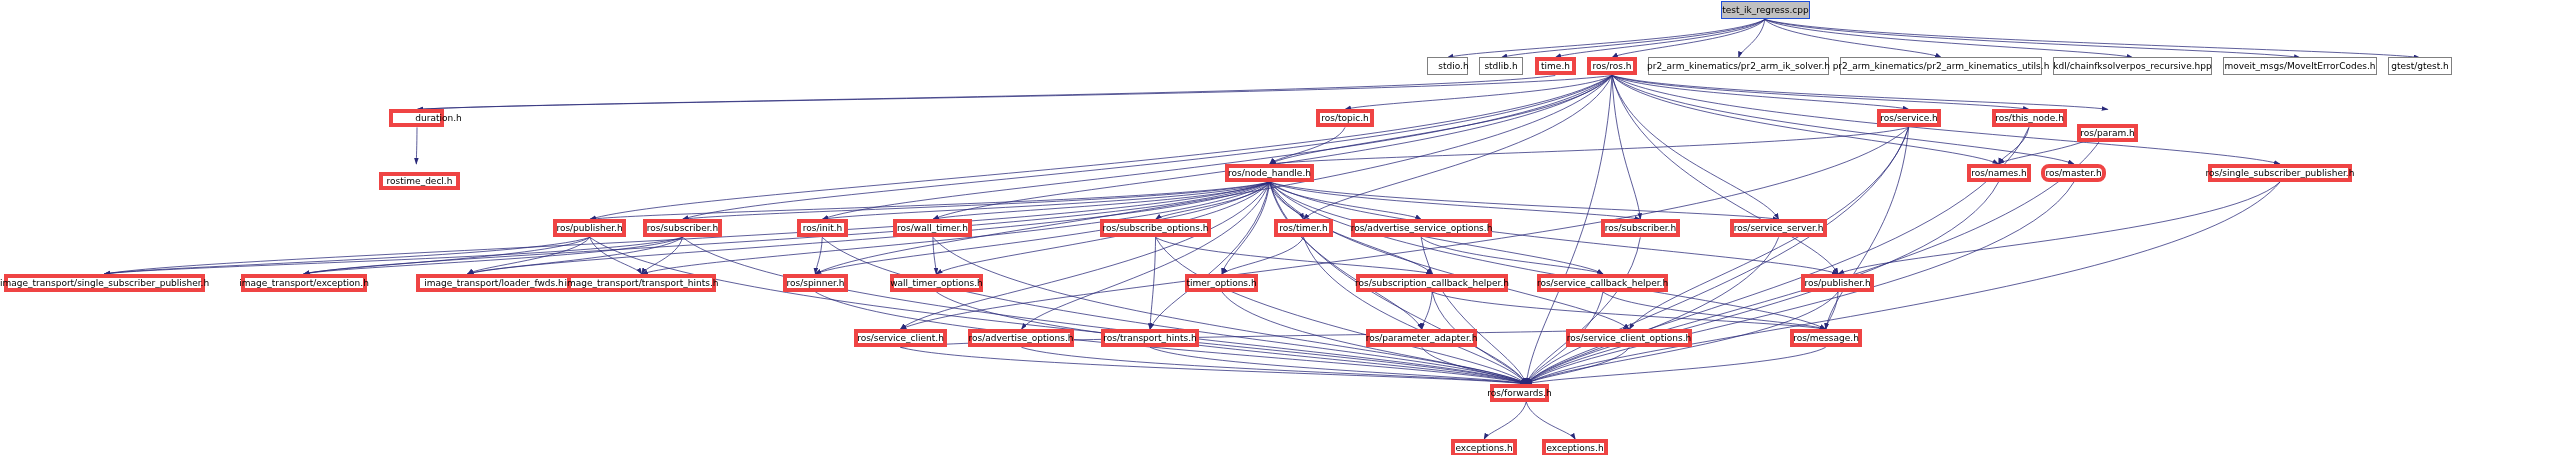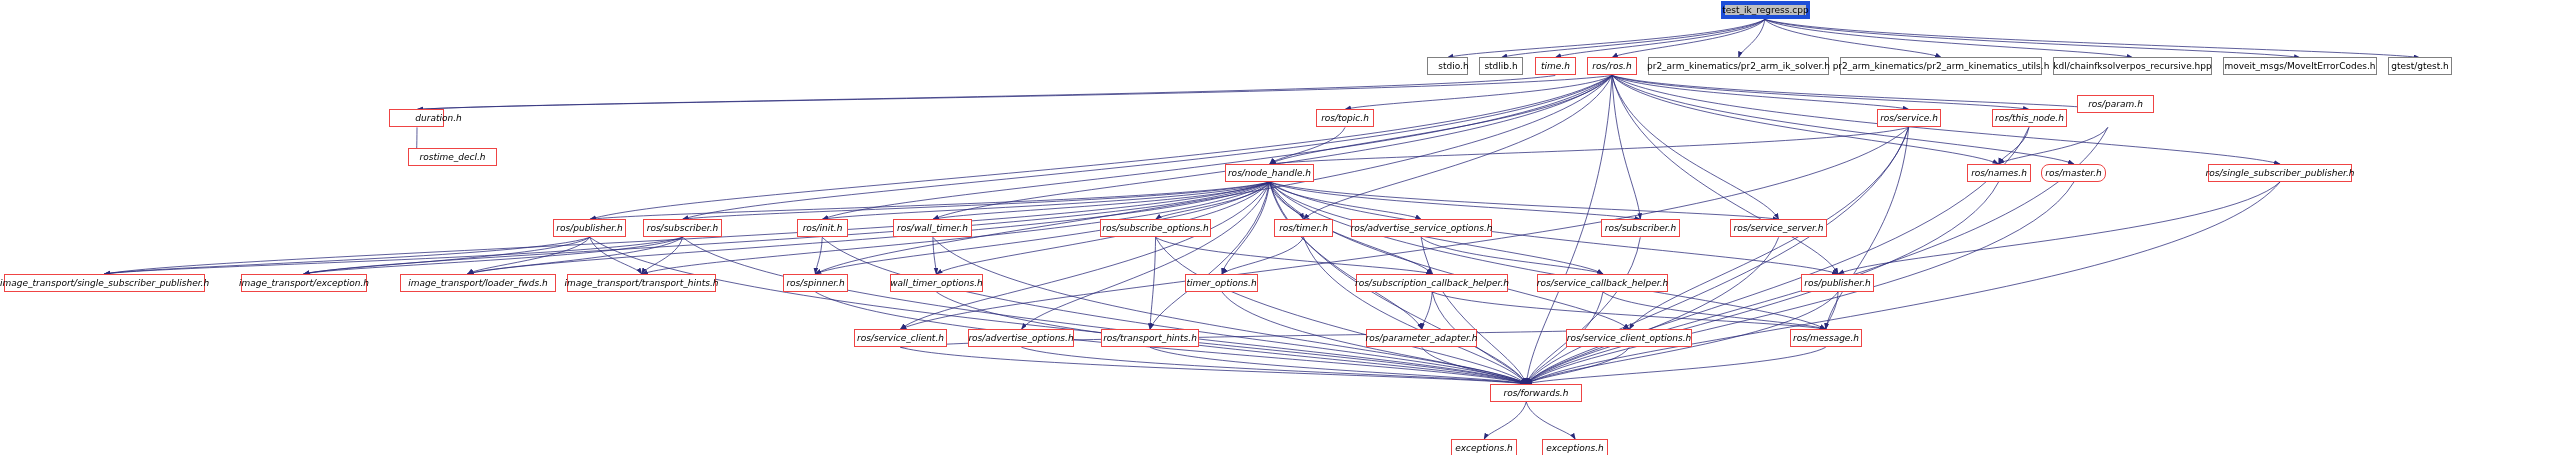--- a/index.html
+++ b/index.html
@@ -2,22 +2,22 @@
 <html style="font-size:11px"><head>
 <meta charset="utf-8">
 <style>
   html,body{margin:0;padding:0;background:#ffffff;}
   body{font-family:"DejaVu Sans","Liberation Sans",sans-serif;}
   #graph{position:relative;width:2576px;height:456px;background:#fff;overflow:hidden;}
   #edges{position:absolute;left:0;top:0;width:2576px;height:456px;pointer-events:none;}
   .node{position:absolute;box-sizing:border-box;background:#ffffff;border:0.7px solid #808080;
         display:flex;align-items:center;justify-content:center;white-space:nowrap;
         color:#000;font-size:9px;line-height:1;height:18px;}
-  .node.solid{border:1px solid #ef4444;font-style:italic;}
-  .node.root{background:#c0c0c0;border:4px solid #1d4ed8;}
+  .node.solid{border:4px solid #ef4444;}
+  .node.root{background:#c0c0c0;border:1px solid #1d4ed8;}
 </style>
 </head>
 <body>
 
 <div id="graph">
   <svg id="edges" xmlns="http://www.w3.org/2000/svg" viewBox="0 0 3725 659" width="2576" height="456">
     <defs>
       <marker id="arw" markerWidth="9" markerHeight="9" refX="8" refY="3" orient="auto" markerUnits="strokeWidth">
         <path d="M0,0 L9,3 L0,6 z" fill="#2a2a7a"></path>
       </marker>
@@ -145,49 +145,49 @@
       <div class="node solid" style="left: 1587px; top: 57px; width: 50px;">ros/ros.h</div>
       <div class="node" style="left: 1648px; top: 57px; width: 181px;">pr2_arm_kinematics/pr2_arm_ik_solver.h</div>
       <div class="node" style="left: 1840px; top: 57px; width: 202px;">pr2_arm_kinematics/pr2_arm_kinematics_utils.h</div>
       <div class="node" style="left: 2053px; top: 57px; width: 159px;">kdl/chainfksolverpos_recursive.hpp</div>
       <div class="node" style="left: 2223px; top: 57px; width: 154px;">moveit_msgs/MoveItErrorCodes.h</div>
       <div class="node" style="left: 2388px; top: 57px; width: 64px;">gtest/gtest.h</div>
       <div class="node solid" style="left: 389px; top: 109px; width: 55px; padding-left: 44px;">duration.h</div>
       <div class="node solid" style="left: 1316px; top: 109px; width: 58px;">ros/topic.h</div>
       <div class="node solid" style="left: 1877px; top: 109px; width: 64px;">ros/service.h</div>
       <div class="node solid" style="left: 1992px; top: 109px; width: 75px;">ros/this_node.h</div>
-      <div class="node solid" style="left: 2077px; top: 95px; width: 77px;">ros/param.h</div>
-      <div class="node solid" style="left: 379px; top: 148px; width: 89px; margin-left: 29px;">rostime_decl.h</div>
+      <div class="node solid" style="left: 2077px; top: 124px; width: 61px;">ros/param.h</div>
+      <div class="node solid" style="left: 379px; top: 172px; width: 81px;">rostime_decl.h</div>
       <div class="node solid" style="left: 1225px; top: 164px; width: 89px;">ros/node_handle.h</div>
       <div class="node solid" style="left: 1967px; top: 164px; width: 64px;">ros/names.h</div>
       <div class="node solid" style="left: 2041px; top: 164px; width: 65px; border-radius: 8px;">ros/master.h</div>
       <div class="node solid" style="left: 2208px; top: 164px; width: 144px;">ros/single_subscriber_publisher.h</div>
       <div class="node solid" style="left: 553px; top: 219px; width: 73px;">ros/publisher.h</div>
       <div class="node solid" style="left: 643px; top: 219px; width: 79px;">ros/subscriber.h</div>
       <div class="node solid" style="left: 797px; top: 219px; width: 51px;">ros/init.h</div>
       <div class="node solid" style="left: 893px; top: 219px; width: 79px;">ros/wall_timer.h</div>
       <div class="node solid" style="left: 1100px; top: 219px; width: 111px;">ros/subscribe_options.h</div>
       <div class="node solid" style="left: 1274px; top: 219px; width: 59px;">ros/timer.h</div>
       <div class="node solid" style="left: 1351px; top: 219px; width: 141px;">ros/advertise_service_options.h</div>
       <div class="node solid" style="left: 1601px; top: 219px; width: 79px;">ros/subscriber.h</div>
       <div class="node solid" style="left: 1730px; top: 219px; width: 97px;">ros/service_server.h</div>
       <div class="node solid" style="left: 4.1px; top: 274px; width: 201px;">image_transport/single_subscriber_publisher.h</div>
       <div class="node solid" style="left: 241px; top: 274px; width: 126px;">image_transport/exception.h</div>
-      <div class="node solid" style="left: 400px; top: 274px; width: 156px;">image_transport/loader_fwds.h</div>
+      <div class="node solid" style="left: 416px; top: 274px; width: 156px;">image_transport/loader_fwds.h</div>
       <div class="node solid" style="left: 567px; top: 274px; width: 149px;">image_transport/transport_hints.h</div>
       <div class="node solid" style="left: 783px; top: 274px; width: 65px;">ros/spinner.h</div>
       <div class="node solid" style="left: 890px; top: 274px; width: 93px;">wall_timer_options.h</div>
       <div class="node solid" style="left: 1185px; top: 274px; width: 73px;">timer_options.h</div>
       <div class="node solid" style="left: 1356px; top: 274px; width: 152px;">ros/subscription_callback_helper.h</div>
       <div class="node solid" style="left: 1537px; top: 274px; width: 131px;">ros/service_callback_helper.h</div>
       <div class="node solid" style="left: 1801px; top: 274px; width: 73px;">ros/publisher.h</div>
       <div class="node solid" style="left: 854px; top: 329px; width: 93px;">ros/service_client.h</div>
       <div class="node solid" style="left: 968px; top: 329px; width: 106px;">ros/advertise_options.h</div>
       <div class="node solid" style="left: 1101px; top: 329px; width: 98px;">ros/transport_hints.h</div>
       <div class="node solid" style="left: 1366px; top: 329px; width: 111px;">ros/parameter_adapter.h</div>
       <div class="node solid" style="left: 1566px; top: 329px; width: 126px;">ros/service_client_options.h</div>
       <div class="node solid" style="left: 1790px; top: 329px; width: 72px;">ros/message.h</div>
-      <div class="node solid" style="left: 1490px; top: 384px; width: 92px;">ros/forwards.h</div>
+      <div class="node solid" style="left: 1490px; top: 384px; width: 59px;">ros/forwards.h</div>
       <div class="node solid" style="left: 1451px; top: 439px; width: 66px;">exceptions.h</div>
       <div class="node solid" style="left: 1542px; top: 439px; width: 66px;">exceptions.h</div>
     </div>
 </div>
 
 
 </body></html>

